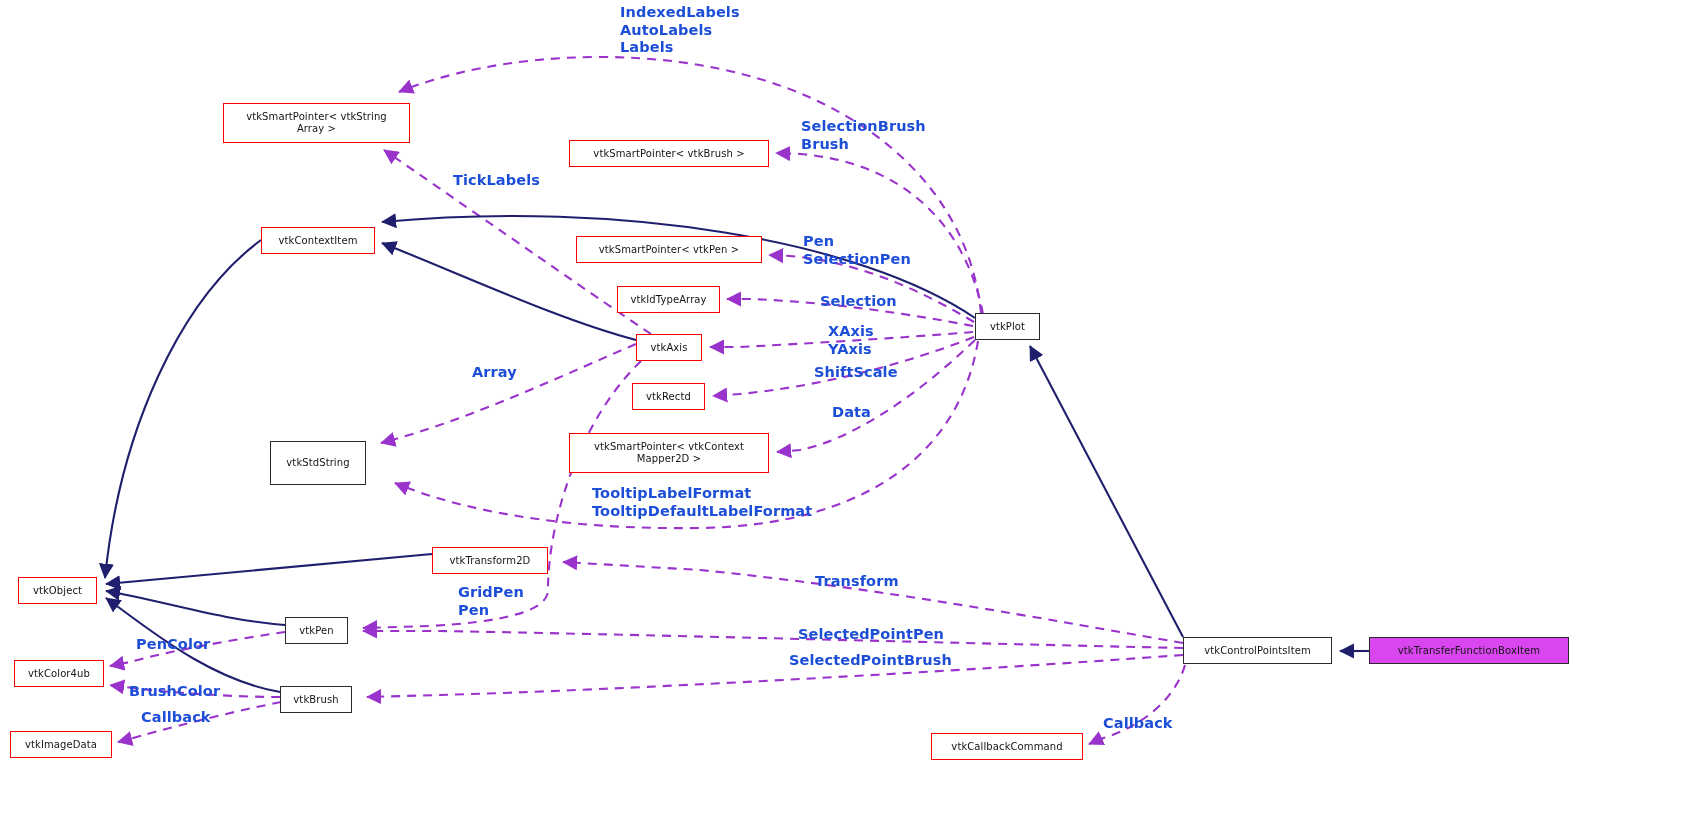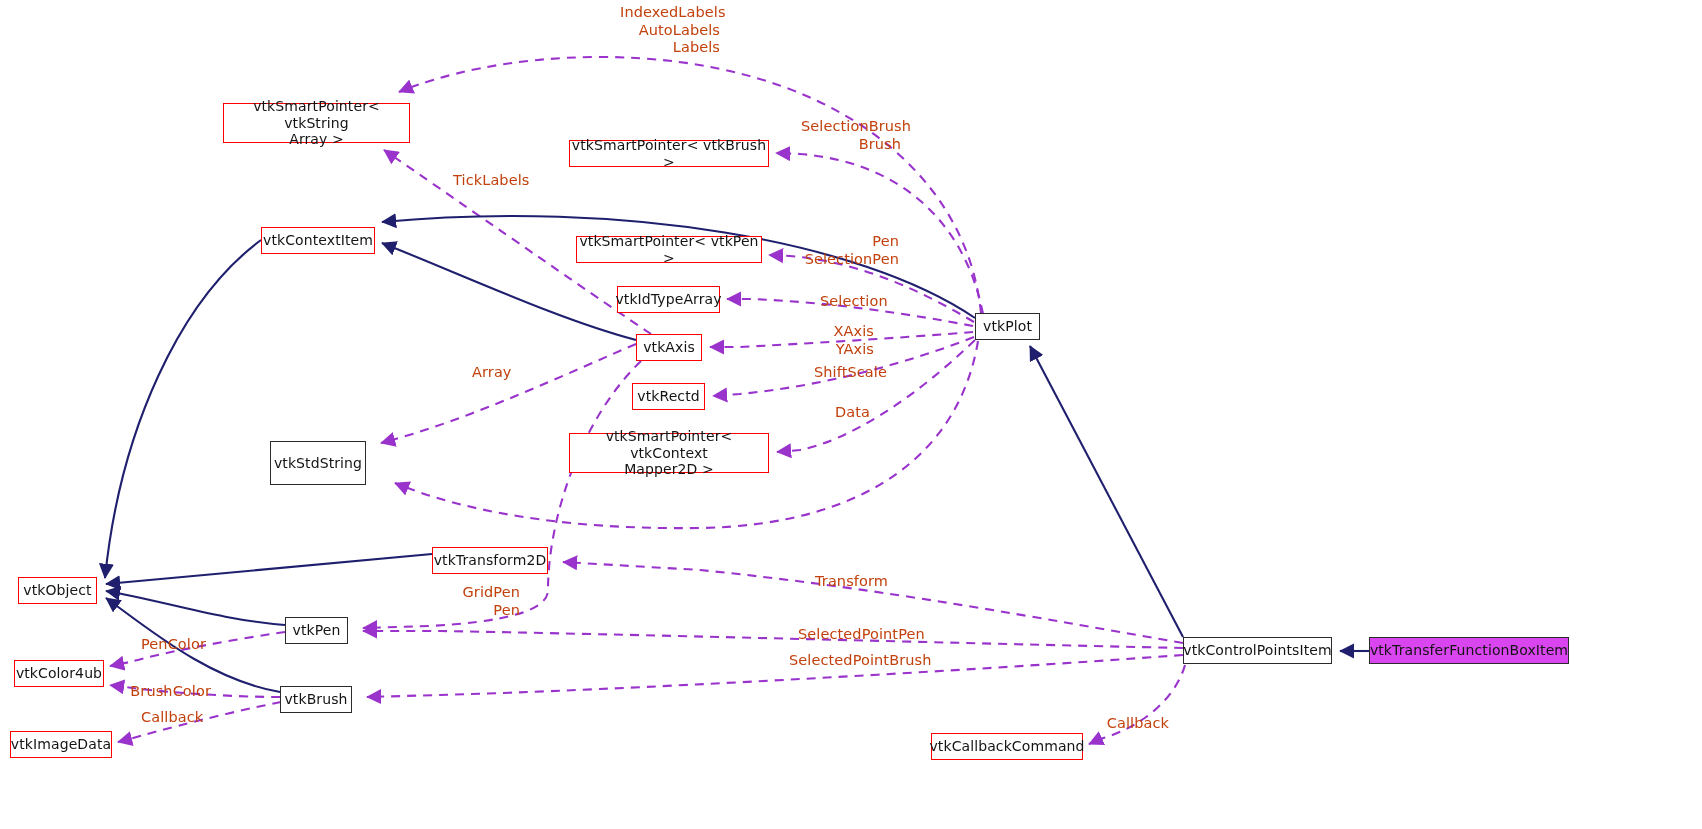--- a/index.html
+++ b/index.html
@@ -3,29 +3,29 @@
 <meta charset="utf-8">
 <style>
   html,body{margin:0;padding:0;background:#ffffff;}
   body{width:1702px;height:829px;overflow:hidden;
        font-family:"DejaVu Sans","Liberation Sans",sans-serif;}
   #diagram{position:relative;width:1702px;height:829px;background:#ffffff;}
   svg.edges{position:absolute;left:0;top:0;width:1702px;height:829px;}
 
   .node{position:absolute;box-sizing:border-box;display:flex;align-items:center;
         justify-content:center;text-align:center;background:#ffffff;
-        font-size:14px;color:#141414;line-height:1.18;letter-spacing:0.1px;
+        font-size:10px;color:#141414;line-height:1.18;letter-spacing:0.1px;
         white-space:pre-line;}
   .node.red{border:1.6px solid #ff0000;}
   .node.black{border:1.6px solid #2b2b2b;}
   .node.current{border:1.6px solid #2b2b2b;background:#d946ef;}
 
-  .edge-label{position:absolute;font-size:14.5px;color:#c2410c;
-              text-align:right;line-height:1.22;white-space:pre-line;
-              letter-spacing:0.1px;}
+  .edge-label{position:absolute;font-size:14.5px;color:#1d4ed8;
+              text-align:left;line-height:1.22;white-space:pre-line;
+              letter-spacing:0.1px;font-weight:bold;}
 </style>
 </head>
 <body>
 
 <div id="diagram">
 
   <svg class="edges" viewBox="0 0 1702 829" preserveAspectRatio="none">
     <defs>
       <marker id="purpleArrow" viewBox="0 0 10 10" refX="9.4" refY="5" markerWidth="7.2" markerHeight="7.2" orient="auto-start-reverse">
         <path d="M 0 0 L 10 5 L 0 10 z" fill="#9933cc"></path>
@@ -141,20 +141,22 @@
 Brush</div>
   <div class="edge-label" style="left:453px;top:172px;width:75px">TickLabels</div>
   <div class="edge-label" style="left:803px;top:233px;width:96px">Pen
 SelectionPen</div>
   <div class="edge-label" style="left:820px;top:293px;width:64px">Selection</div>
   <div class="edge-label" style="left:828px;top:323px;width:46px">XAxis
 YAxis</div>
   <div class="edge-label" style="left:814px;top:364px;width:72px">ShiftScale</div>
   <div class="edge-label" style="left:472px;top:364px;width:36px">Array</div>
   <div class="edge-label" style="left:832px;top:404px;width:38px">Data</div>
+  <div class="edge-label" style="left:592px;top:485px;width:166px">TooltipLabelFormat
+TooltipDefaultLabelFormat</div>
   <div class="edge-label" style="left:815px;top:573px;width:72px">Transform</div>
   <div class="edge-label" style="left:458px;top:584px;width:62px">GridPen
 Pen</div>
   <div class="edge-label" style="left:798px;top:626px;width:122px">SelectedPointPen</div>
   <div class="edge-label" style="left:136px;top:636px;width:70px">PenColor</div>
   <div class="edge-label" style="left:789px;top:652px;width:136px">SelectedPointBrush</div>
   <div class="edge-label" style="left:129px;top:683px;width:82px">BrushColor</div>
   <div class="edge-label" style="left:141px;top:709px;width:58px">Callback</div>
   <div class="edge-label" style="left:1103px;top:715px;width:66px">Callback</div>
 

